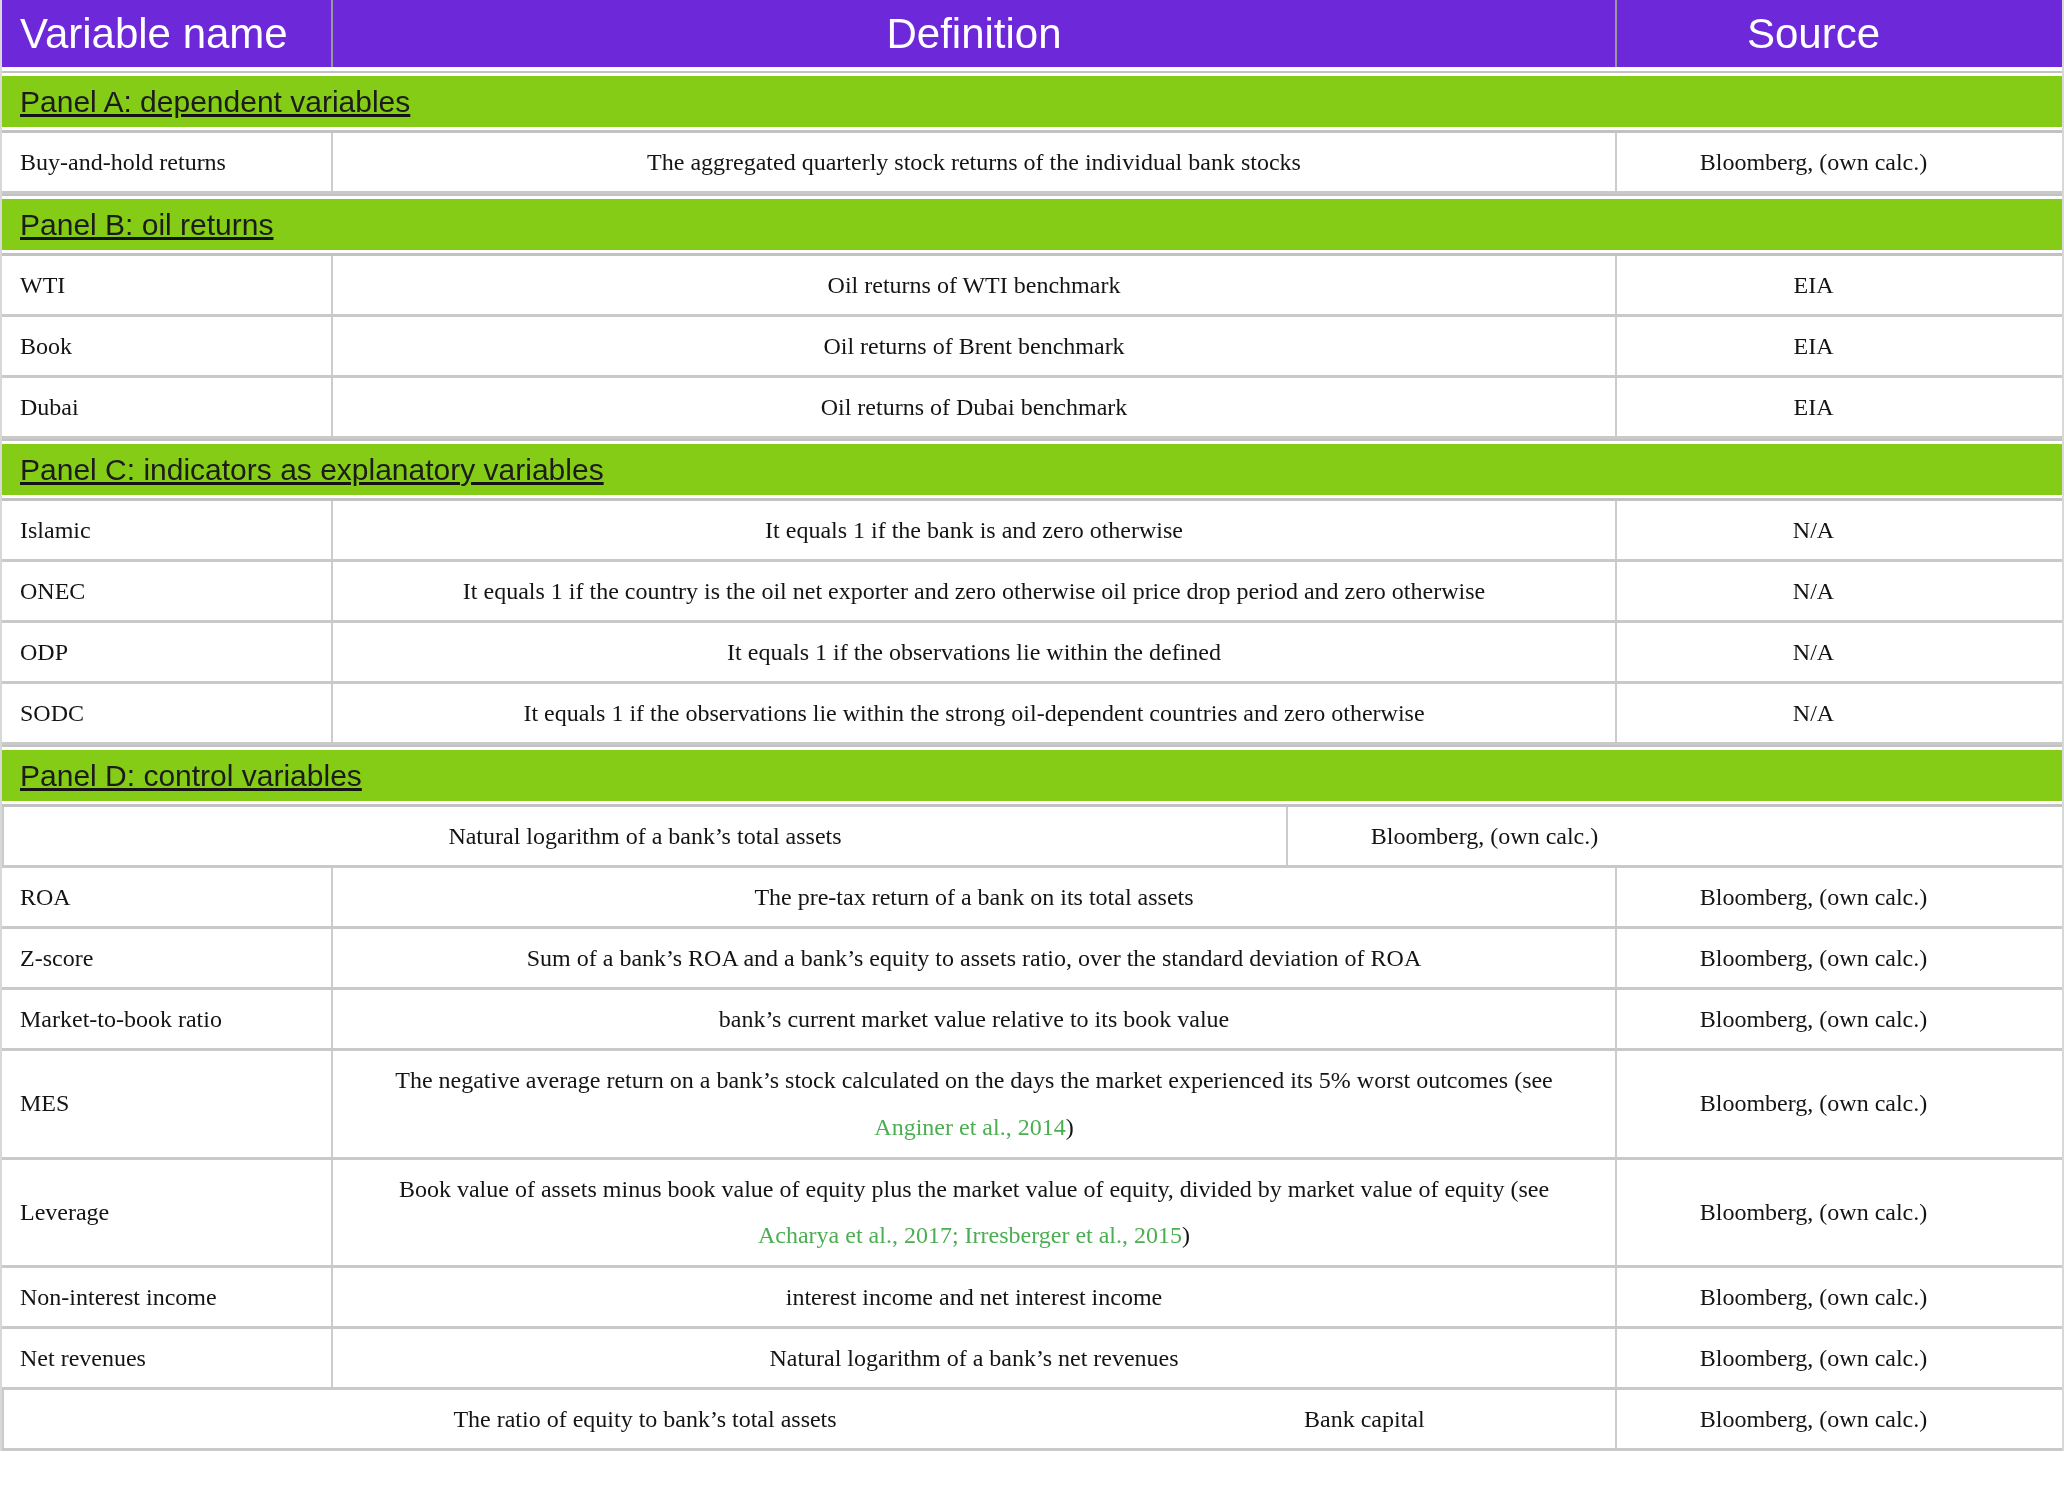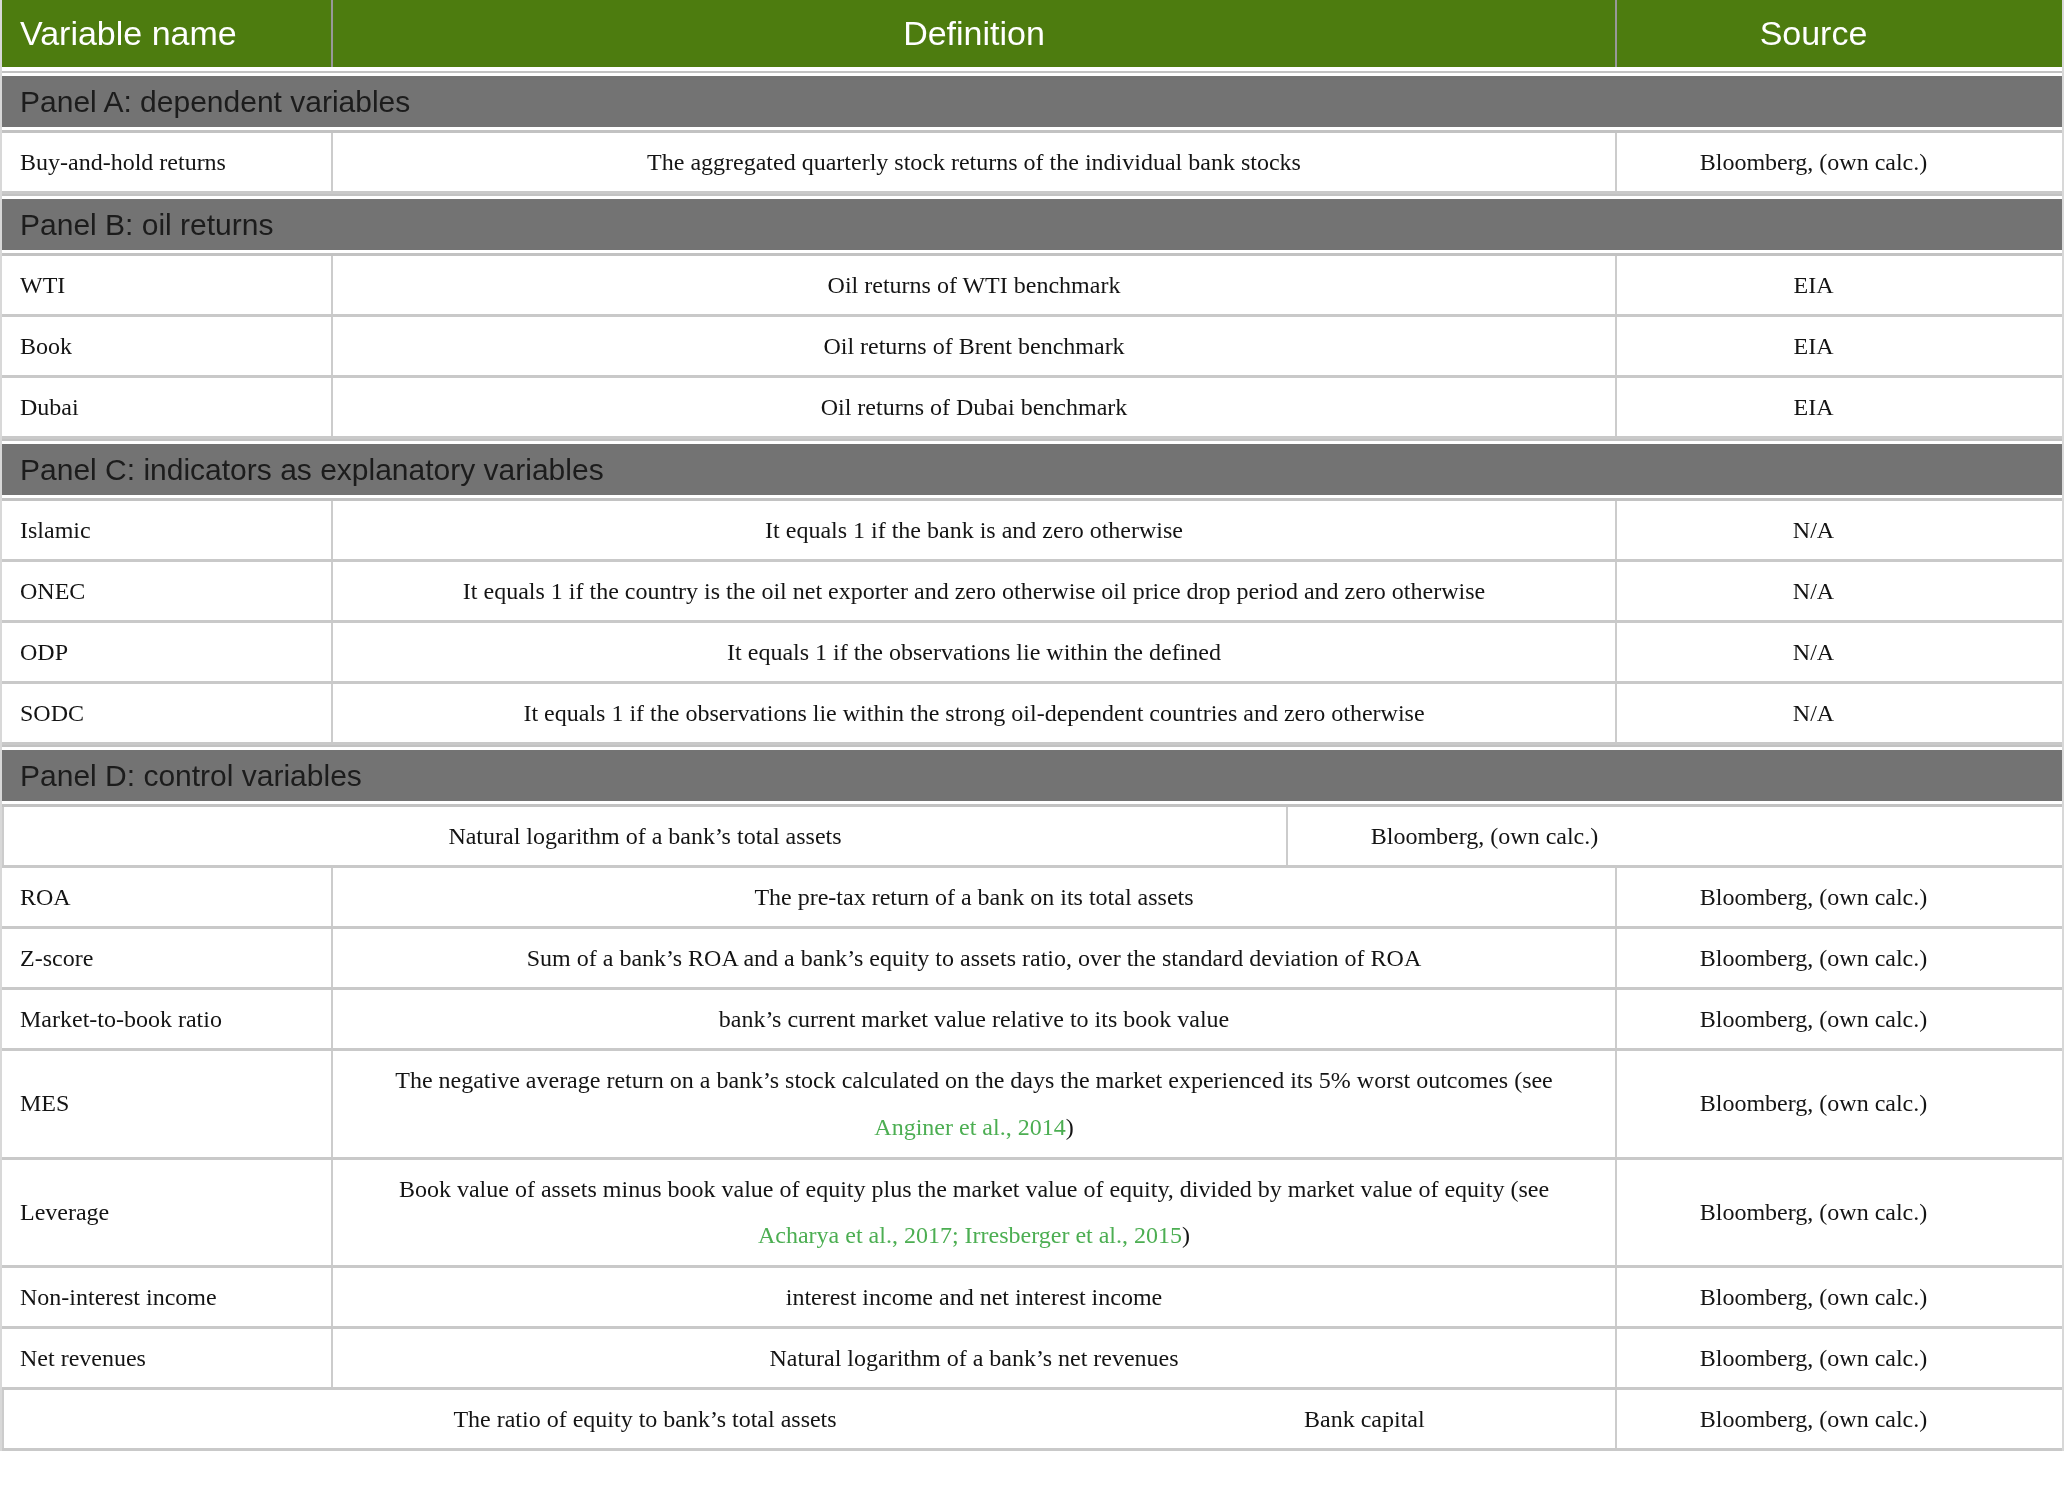--- a/index.html
+++ b/index.html
@@ -40,38 +40,39 @@
     text-align: center;
   }
   .col-src {
     width: 395px;
     border-left: 2px solid #cccccc;
     padding: 6px 30px;
     justify-content: center;
     text-align: center;
   }
   .header-row {
-    background: #4d7c0f;
+    background: #6d28d9;
     color: #ffffff;
     font-family: "Liberation Sans", sans-serif;
-    font-size: 34px;
+    font-size: 42px;
     border-bottom: 4px solid #ffffff;
   }
   .header-row .cell { min-height: 67px; }
   .header-row .col-def,
   .header-row .col-src { border-left-color: #989898; }
   .data-row { font-size: 24px; }
   .data-row .cell { min-height: 58px; }
   .data-row.tall .cell { min-height: 102px; }
   .data-row.tall .col-def { line-height: 1.95; }
   .section-row {
-    background: #737373;
+    background: #84cc16;
     border-top: 2px solid #c2c2c2;
     border-bottom: 3px solid #c2c2c2;
     box-shadow: inset 0 3px 0 #ffffff, inset 0 -3px 0 #ffffff;
+    text-decoration: underline;
   }
   .section-cell {
     width: 100%;
     min-height: 57px;
     padding: 8px 18px;
     font-family: "Liberation Sans", sans-serif;
     font-size: 30px;
     color: #1c1c1c;
   }
   .def-text { display: inline; }

